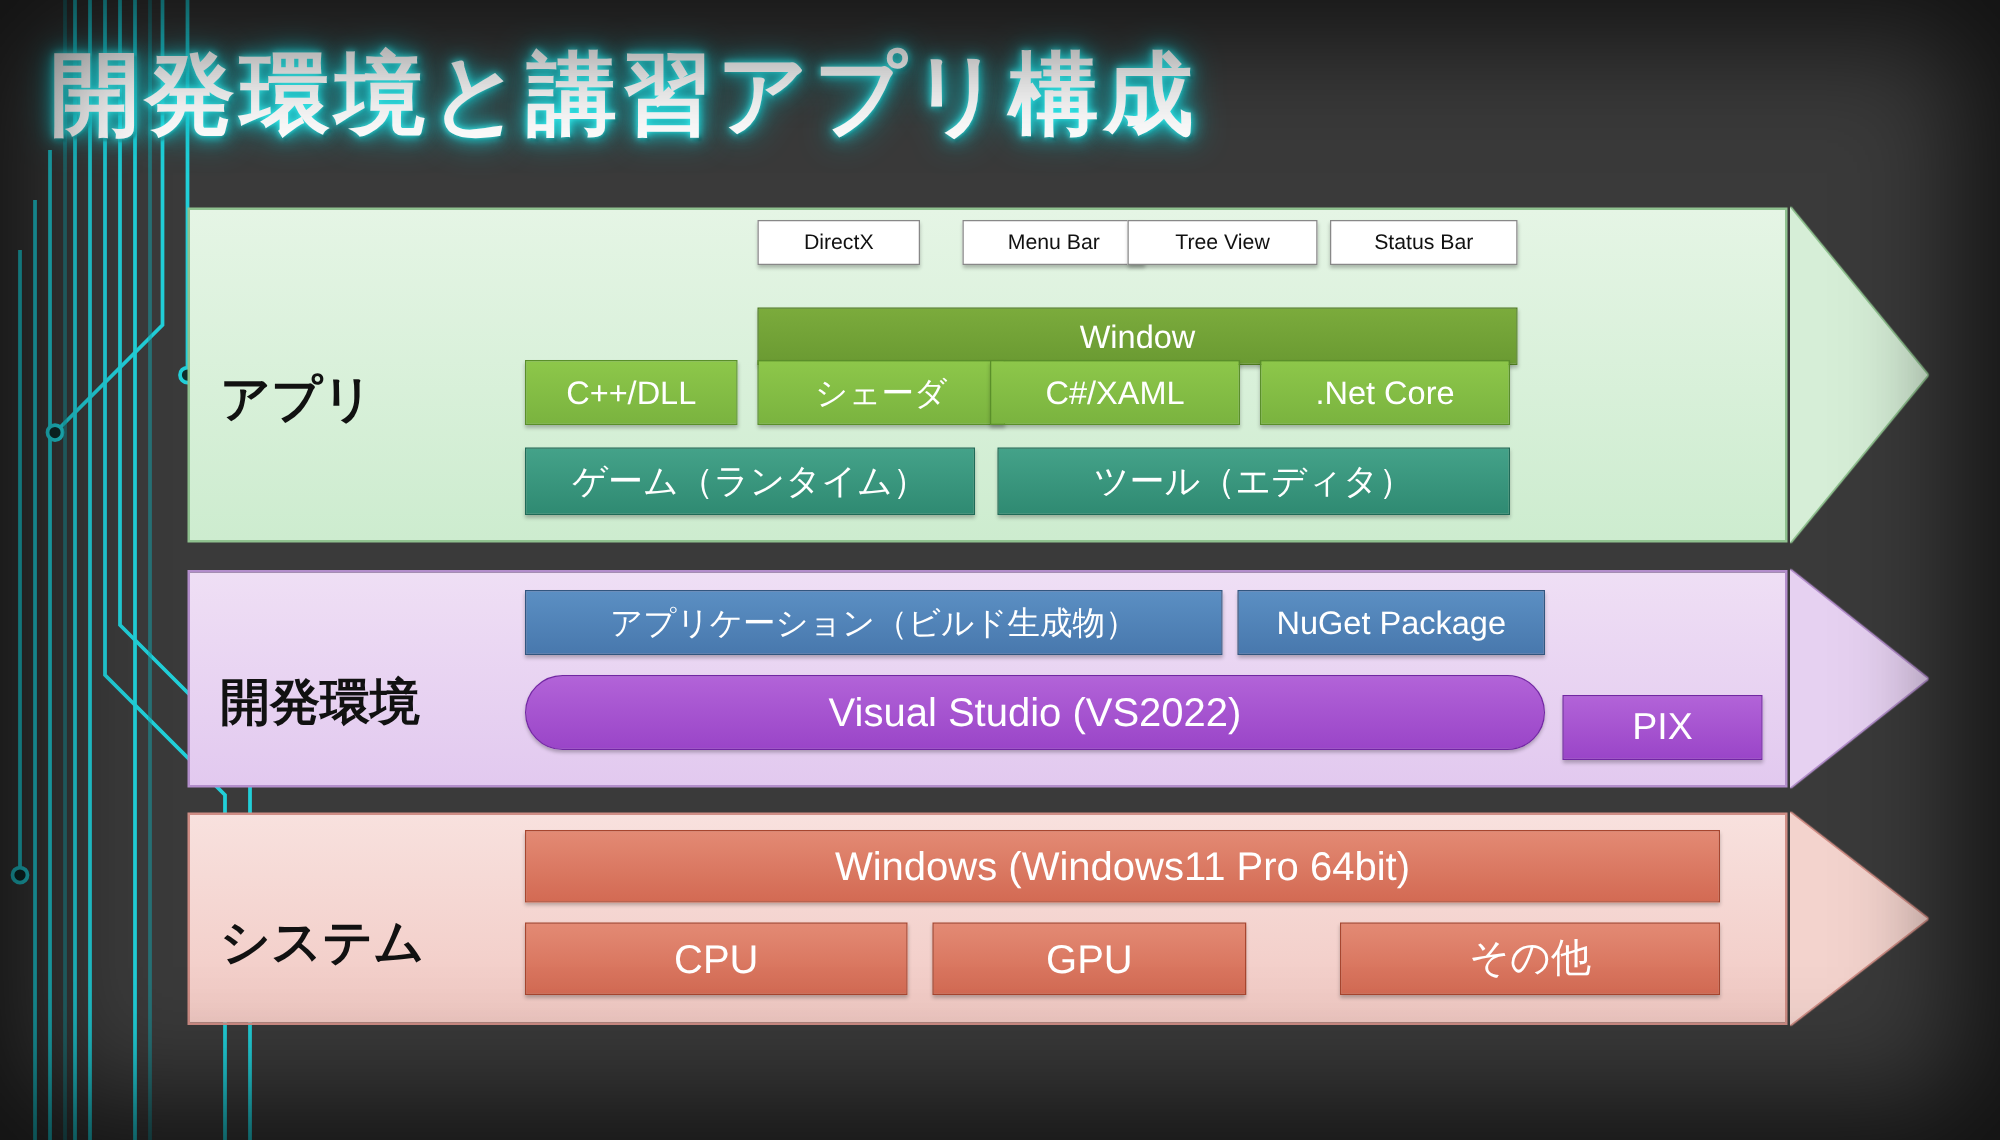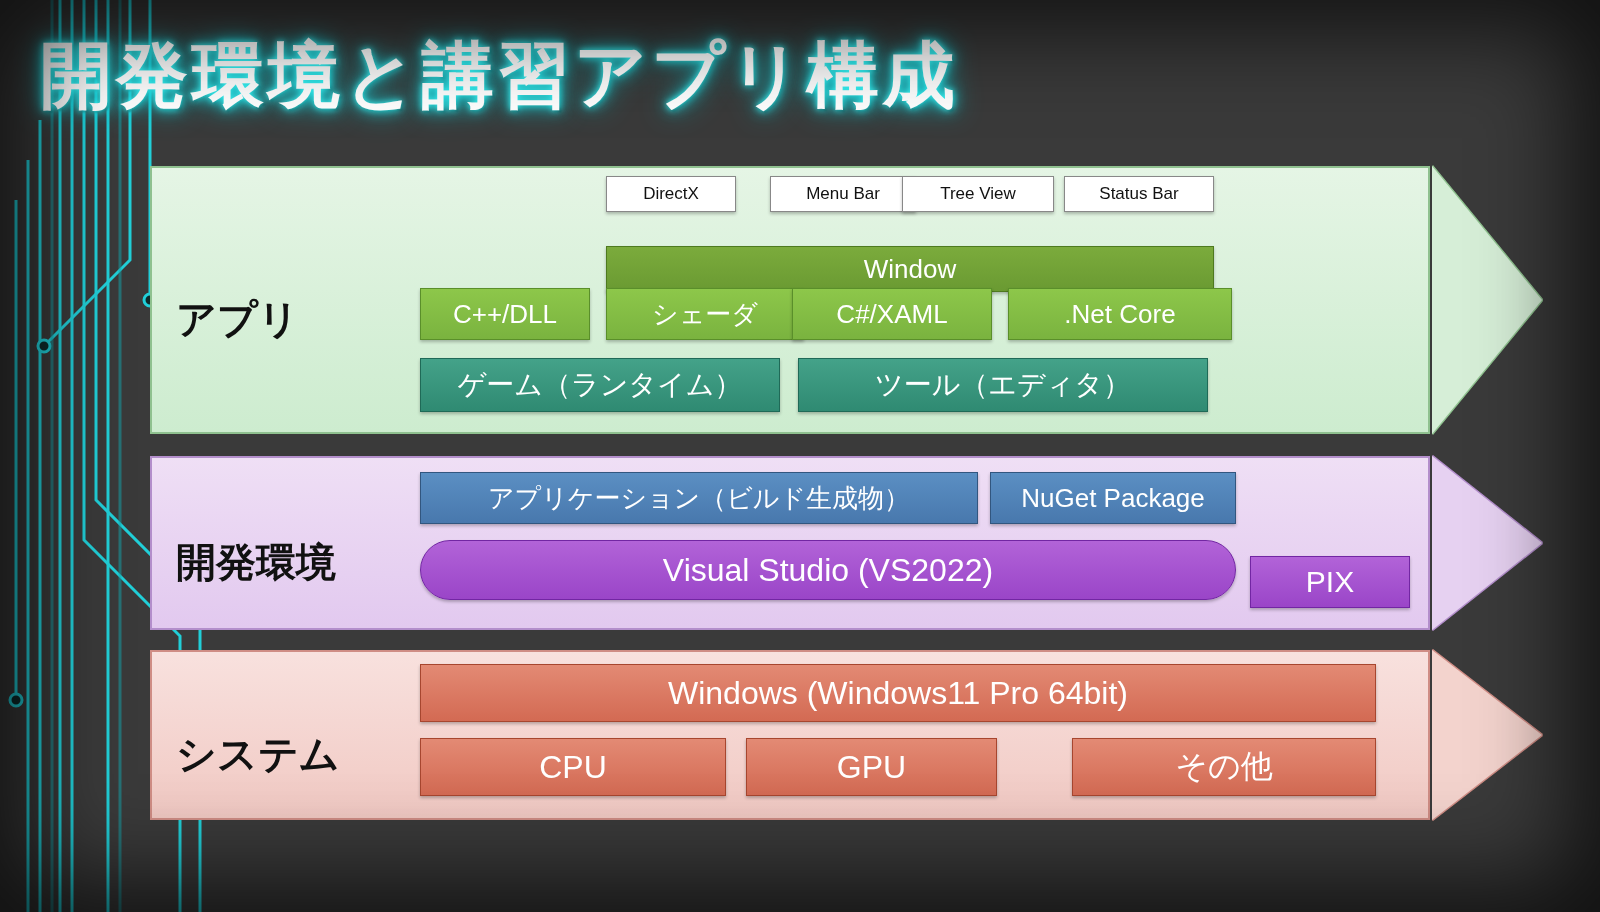--- a/index.html
+++ b/index.html
@@ -182,21 +182,21 @@
     <div class="blk white-tab" style="left:456px; top:10px; width:130px;">DirectX</div>
     <div class="blk white-tab" style="left:620px; top:10px; width:146px;">Menu Bar</div>
     <div class="blk white-tab" style="left:752px; top:10px; width:152px;">Tree View</div>
     <div class="blk white-tab" style="left:914px; top:10px; width:150px;">Status Bar</div>
 
     <div class="blk green-wide" style="left:456px; top:56px; width:608px;margin-top:24px;">Window</div>
 
     <div class="blk green-cell" style="left:270px; top:122px; width:170px;">C++/DLL</div>
     <div class="blk green-cell" style="left:456px; top:122px; width:198px;">シェーダ</div>
     <div class="blk green-cell" style="left:642px; top:122px; width:200px;">C#/XAML</div>
-    <div class="blk green-cell" style="left:858px; top:122px; width:224px;">.Net Core</div>
+    <div class="blk green-cell" style="left:858px; top:122px; width:200px;">.Net Core</div>
 
     <div class="blk teal-cell" style="left:270px; top:192px; width:360px;">ゲーム（ランタイム）</div>
     <div class="blk teal-cell" style="left:648px; top:192px; width:410px;">ツール（エディタ）</div>
   </div>
 
   <div class="band band-dev">
     <div class="body"></div>
     <div class="head"></div>
     <div class="label">開発環境</div>
 

